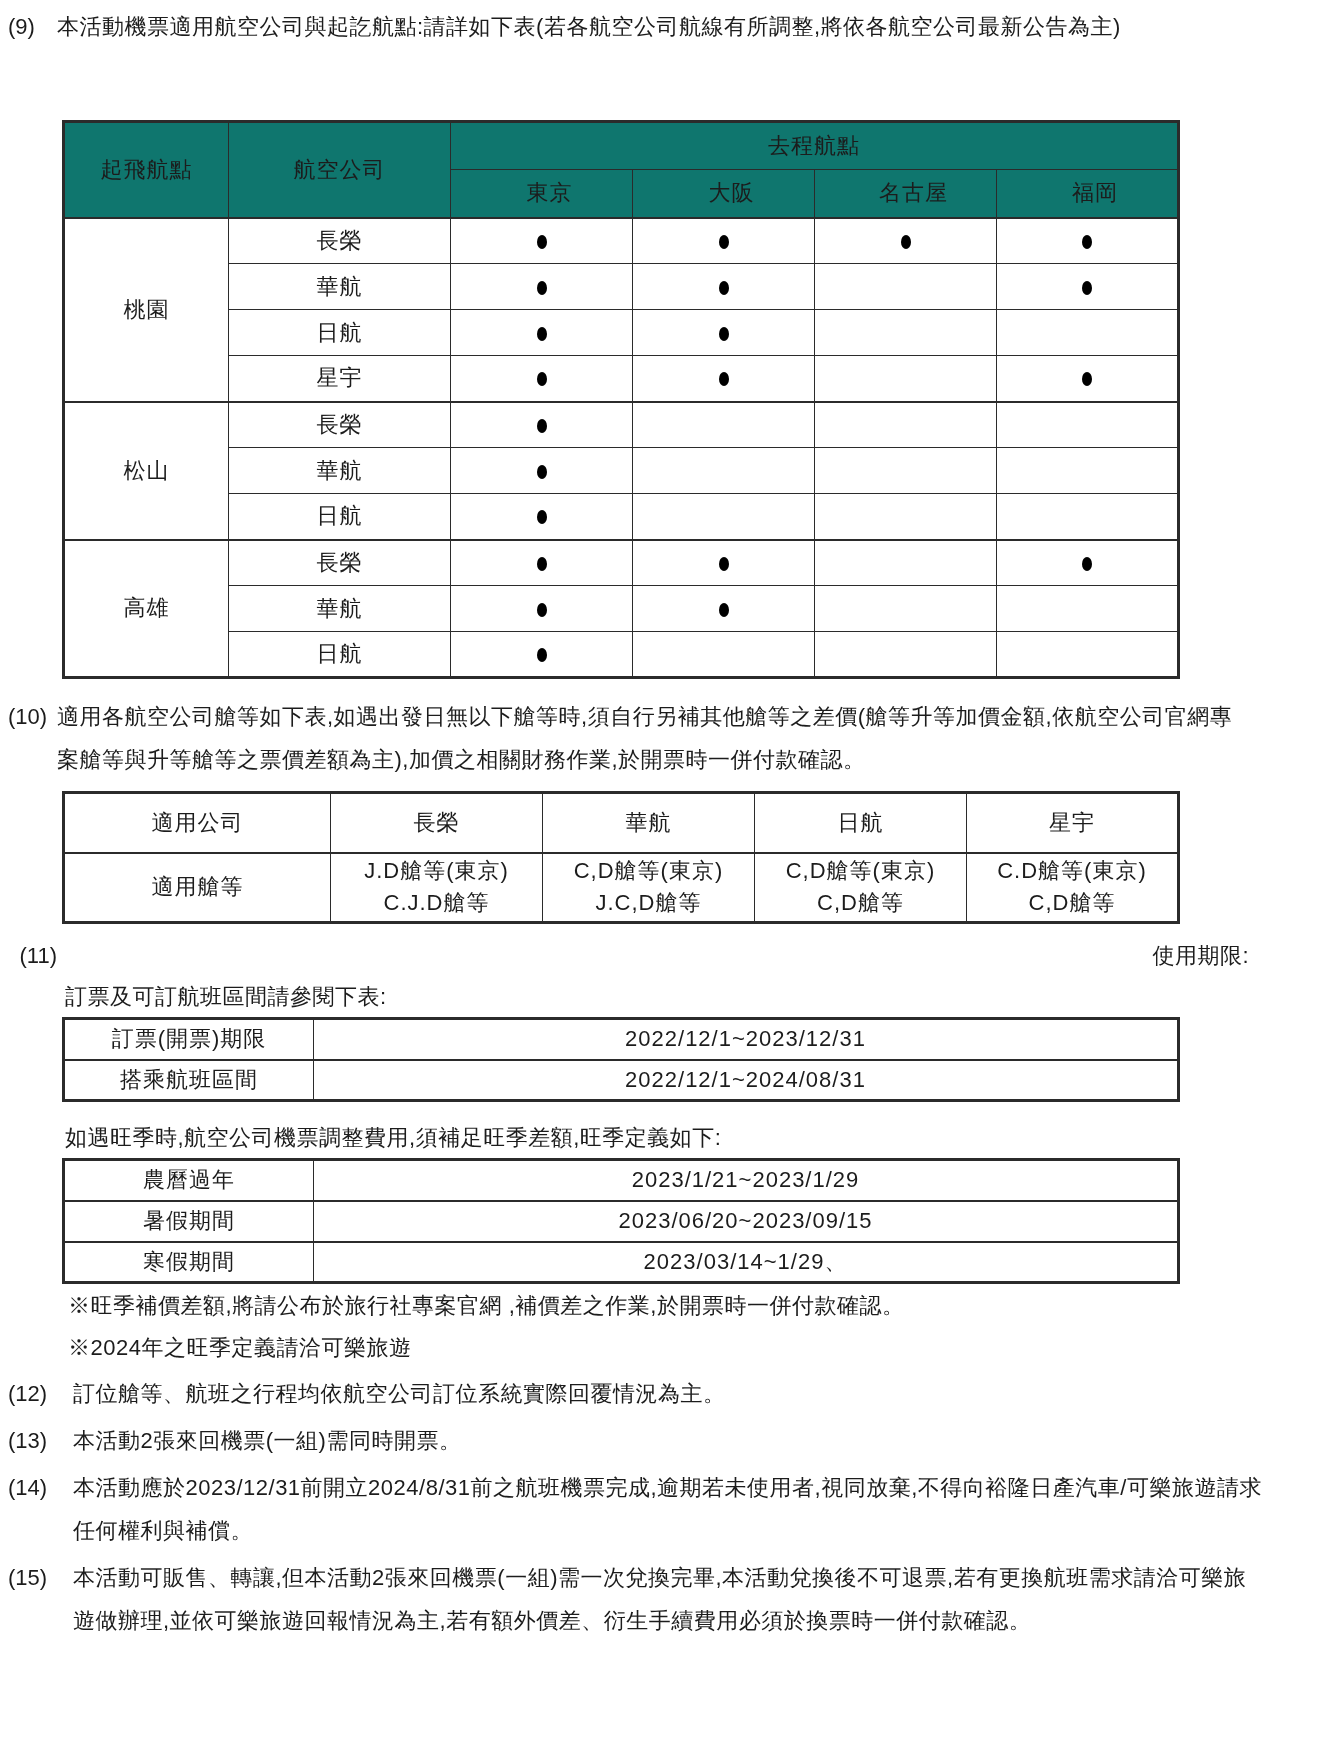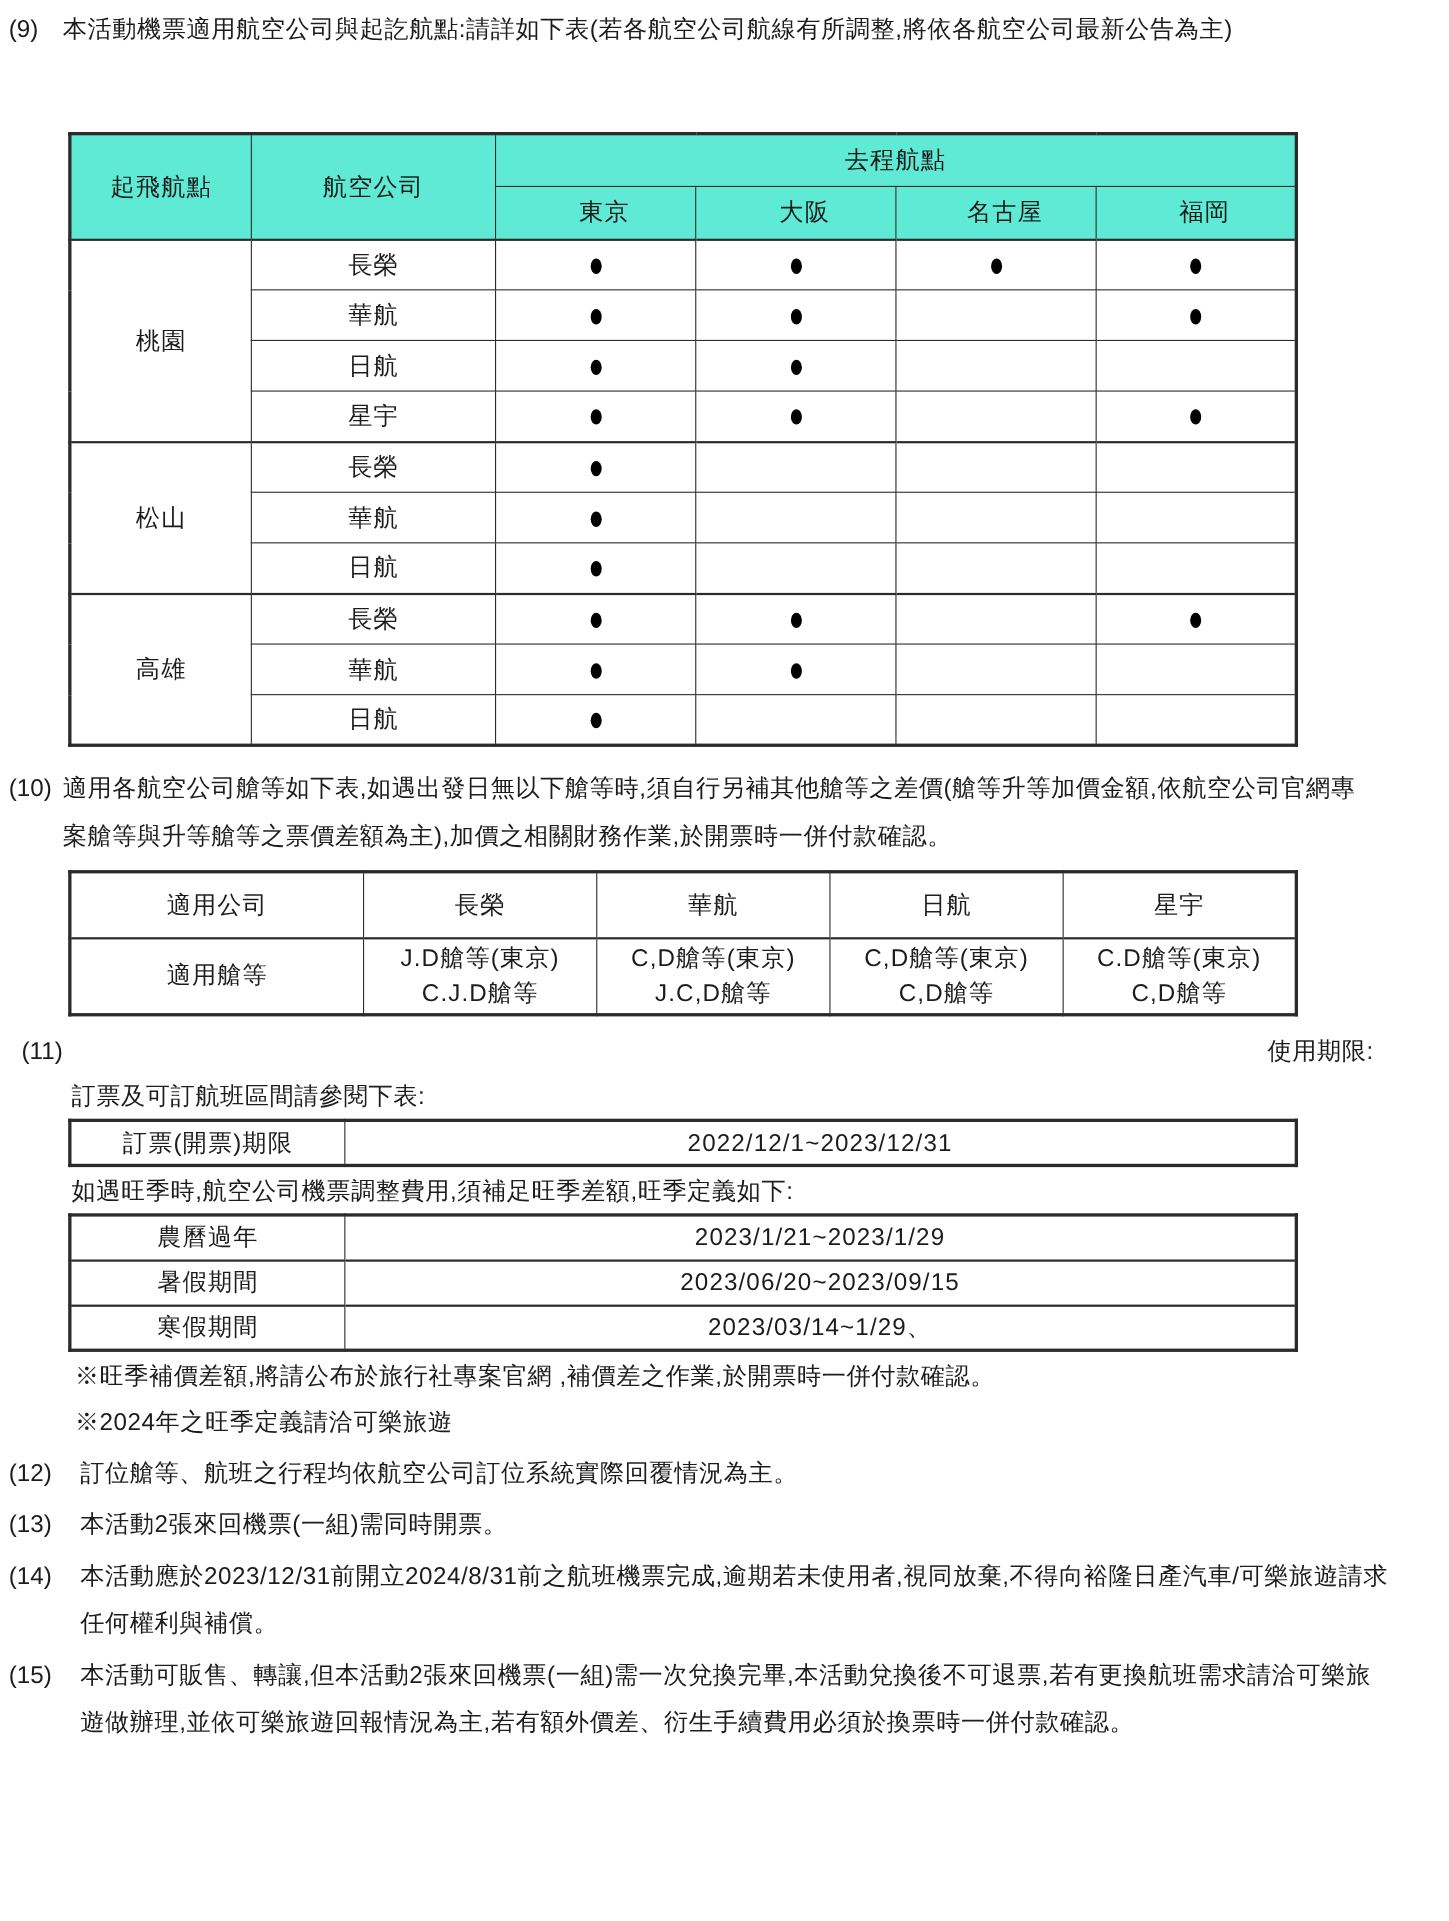--- a/index.html
+++ b/index.html
@@ -15,40 +15,40 @@
     padding-top:5px;
   }
   
   .item { display:flex; align-items:flex-start; }
   .item .num { flex:none; width:57px; padding-left:8px; box-sizing:border-box; line-height:43px; }
   .item .itext { flex:1; max-width:1192px; line-height:43px; letter-spacing:0.5px; }
   .mt-table1 { margin-top:72px; }
   .mt-item10 { margin-top:16px; }
   .mt-table2 { margin-top:10px; }
   .mt-item11 { margin-top:10px;text-align:right; }
-  .mt-intro2 { margin-top:2px; }
+  .mt-intro2 { margin-top:16px; }
   .mt-note   { margin-top:2px; }
   .mt-item   { margin-top:4px;gap:16px; }
 
   
   .subline { margin-left:65px; line-height:40px; letter-spacing:0.5px; }
   .noteline { margin-left:68px; line-height:40px; letter-spacing:0.5px; }
 
   
   table { border-collapse:collapse; table-layout:fixed; margin-left:62px; width:1115px; }
   td {
     border:1.4px solid #2b2b2b;
     text-align:center; vertical-align:middle;
     padding:0 4px; box-sizing:border-box;
     font-size:22px; color:#1c1c1c; letter-spacing:1px;
   }
   table.bordered { border:3px solid #2b2b2b; }
 
   
-  .route-table thead td { background:#5eead4; height:48px; }
+  .route-table thead td { background:#0f766e; height:48px; }
   .route-table thead tr:last-child td { border-bottom:2.6px solid #2b2b2b;padding-left:20px; }
   .route-table tbody td { height:46px; background:#ffffff; }
   .route-table tbody tr.group-start td { border-top:2.6px solid #2b2b2b; }
   .dot { display:inline-block; width:10px; height:14px; border-radius:50%; background:#000; vertical-align:middle; }
 
   
   .cabin-table tr:first-child td { height:60px; }
   .cabin-table tr:last-child td { height:70px; border-top:2.6px solid #2b2b2b; line-height:32px; }
 
   
@@ -204,20 +204,24 @@
   <table class="kv-table bordered">
     <colgroup>
         <col style="width:250px">
         <col style="width:865px">
       </colgroup>
     <tbody>
         <tr>
           <td>訂票(開票)期限</td>
           <td>2022/12/1~2023/12/31</td>
         </tr>
+        <tr>
+          <td>搭乘航班區間</td>
+          <td>2022/12/1~2024/08/31</td>
+        </tr>
       </tbody>
   </table>
 
   <div class="subline mt-intro2">如遇旺季時,航空公司機票調整費用,須補足旺季差額,旺季定義如下:</div>
 
   <table class="kv-table bordered">
     <colgroup>
         <col style="width:250px">
         <col style="width:865px">
       </colgroup>

